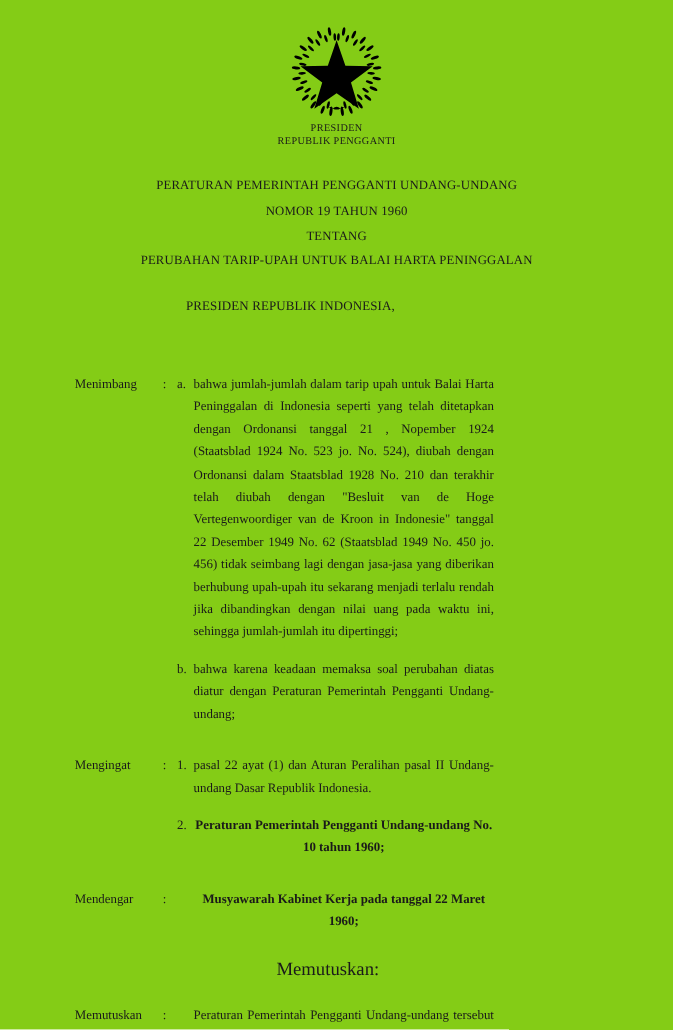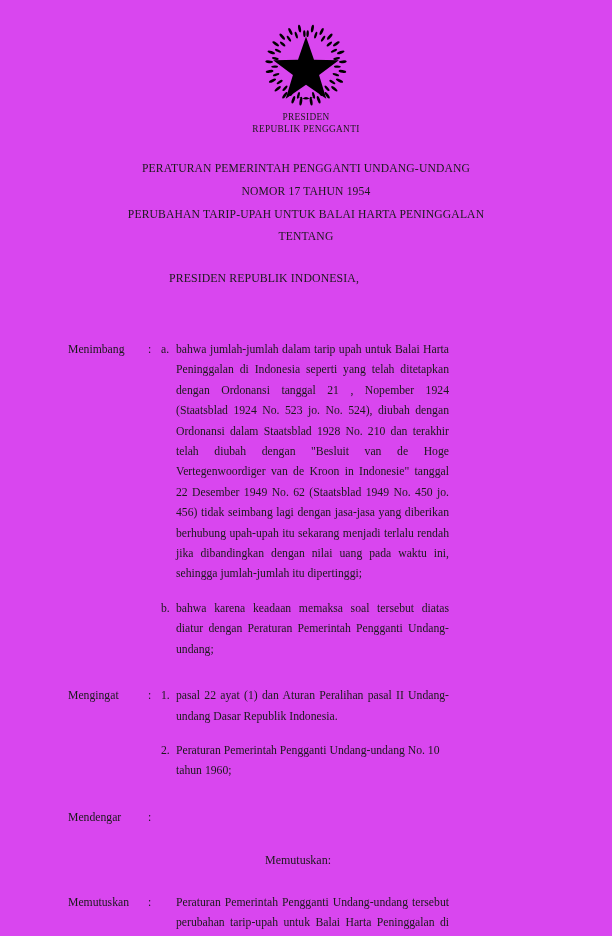--- a/index.html
+++ b/index.html
@@ -10,21 +10,21 @@
   }
   body {
     font-family: "Liberation Serif", "DejaVu Serif", serif;
     color: #1a1a1a;
     -webkit-font-smoothing: antialiased;
   }
   .page {
     position: relative;
     width: 612px;
     height: 936px;
-    background: #d946ef;
+    background: #84cc16;
     overflow: hidden;
     box-sizing: border-box;
   }
 
   
   .emblem-block {
     position: absolute;
     top: 22px;
     left: 0;
     width: 612px;
@@ -116,31 +116,31 @@
   }
   .item-text {
     flex: 1 1 auto;
     min-width: 0;
     font-size: 11.7px;
     line-height: 20.4px;
     text-align: justify;
     text-justify: inter-word;
     hyphens: none;
   }
-  .item-text.nojustify { text-align: left; }
+  .item-text.nojustify { text-align: center; font-weight: bold; }
   
   .item.no-marker .item-text { }
 
   .gap-lg { height: 26px; }
   .gap-md { height: 22px; }
 
   .centered-line {
     width: 596px;
     text-align: center;
-    font-size: 12px;
+    font-size: 17px;
     line-height: 20.4px;
   }
 
   .tail-line {
     width: 612px;
     box-sizing: border-box;
     text-align: right;
     font-size: 11.7px;
     line-height: 20.4px;
     margin-top: 9px;
@@ -228,40 +228,40 @@
       </g>
     </svg>
     <div class="emblem-caption">
       <div>PRESIDEN</div>
       <div>REPUBLIK PENGGANTI</div>
     </div>
   </div>
 
   <div class="title-block">
     <div class="title-line">PERATURAN PEMERINTAH PENGGANTI UNDANG-UNDANG</div>
-    <div class="title-line">NOMOR 17 TAHUN 1954</div>
+    <div class="title-line">NOMOR 19 TAHUN 1960</div>
+    <div class="title-line">TENTANG</div>
     <div class="title-line">PERUBAHAN TARIP-UPAH UNTUK BALAI HARTA PENINGGALAN</div>
-    <div class="title-line">TENTANG</div>
   </div>
 
   <div class="institution">PRESIDEN REPUBLIK INDONESIA,</div>
 
   <div class="body-wrap">
 
     <div class="clause">
       <div class="clause-label">Menimbang</div>
       <div class="clause-colon">:</div>
       <div class="clause-items">
         <div class="item">
           <div class="item-marker">a.</div>
           <div class="item-text">bahwa jumlah-jumlah dalam tarip upah untuk Balai Harta Peninggalan di Indonesia seperti yang telah ditetapkan dengan Ordonansi tanggal 21 , Nopember 1924 (Staatsblad 1924 No. 523 jo. No. 524), diubah dengan Ordonansi dalam Staatsblad 1928 No. 210 dan terakhir telah diubah dengan "Besluit van de Hoge Vertegenwoordiger van de Kroon in Indonesie" tanggal 22 Desember 1949 No. 62 (Staatsblad 1949 No. 450 jo. 456) tidak seimbang lagi dengan jasa-jasa yang diberikan berhubung upah-upah itu sekarang menjadi terlalu rendah jika dibandingkan dengan nilai uang pada waktu ini, sehingga jumlah-jumlah itu dipertinggi;</div>
         </div>
         <div class="item">
           <div class="item-marker">b.</div>
-          <div class="item-text">bahwa karena keadaan memaksa soal tersebut diatas diatur dengan Peraturan Pemerintah Pengganti Undang-undang;</div>
+          <div class="item-text">bahwa karena keadaan memaksa soal perubahan diatas diatur dengan Peraturan Pemerintah Pengganti Undang-undang;</div>
         </div>
       </div>
     </div>
 
     <div class="gap-lg"></div>
 
     <div class="clause">
       <div class="clause-label">Mengingat</div>
       <div class="clause-colon">:</div>
       <div class="clause-items">
@@ -274,20 +274,26 @@
           <div class="item-text nojustify">Peraturan Pemerintah Pengganti Undang-undang No. 10 tahun 1960;</div>
         </div>
       </div>
     </div>
 
     <div class="gap-lg"></div>
 
     <div class="clause">
       <div class="clause-label">Mendengar</div>
       <div class="clause-colon">:</div>
+      <div class="clause-items">
+        <div class="item no-marker">
+          <div class="item-marker"></div>
+          <div class="item-text nojustify">Musyawarah Kabinet Kerja pada tanggal 22 Maret 1960;</div>
+        </div>
+      </div>
     </div>
 
     <div class="gap-md"></div>
 
     <div class="centered-line">Memutuskan:</div>
 
     <div class="gap-md"></div>
 
     <div class="clause">
       <div class="clause-label">Memutuskan</div>

